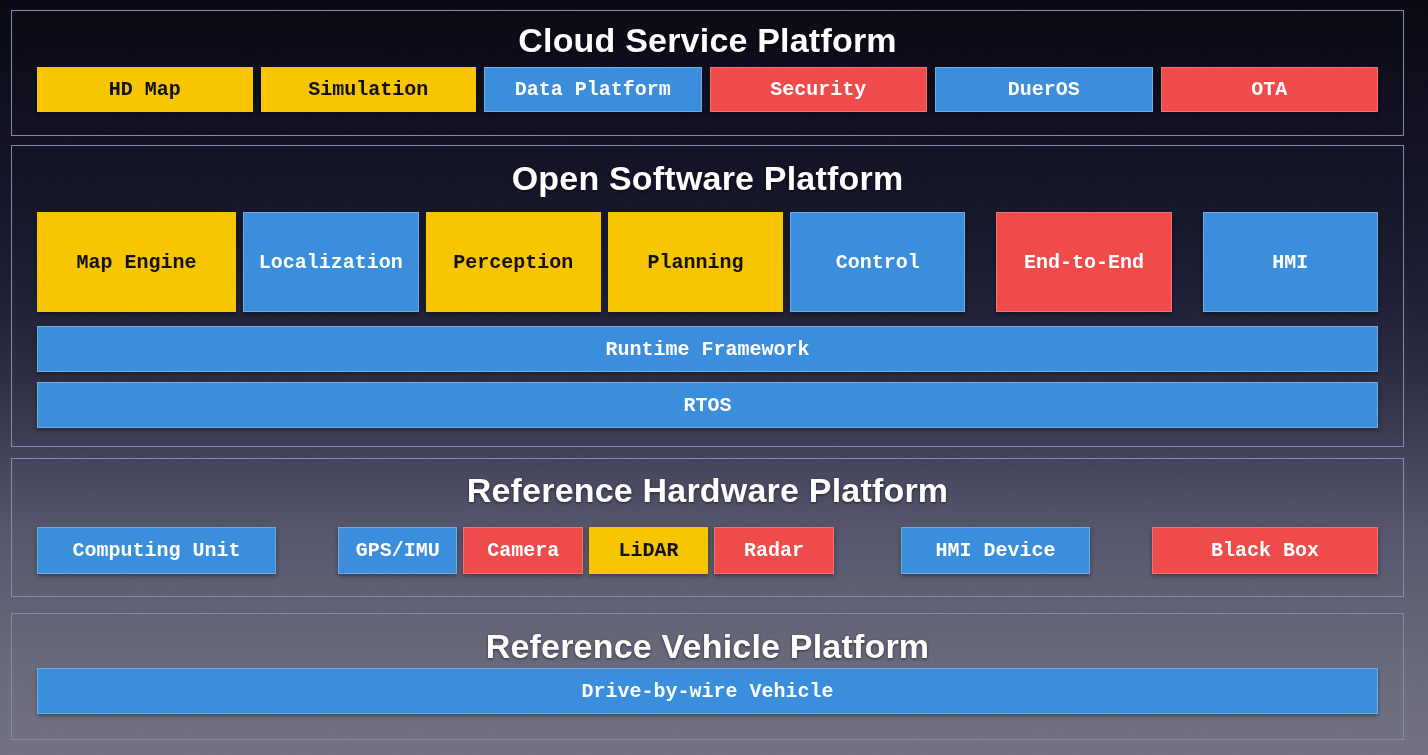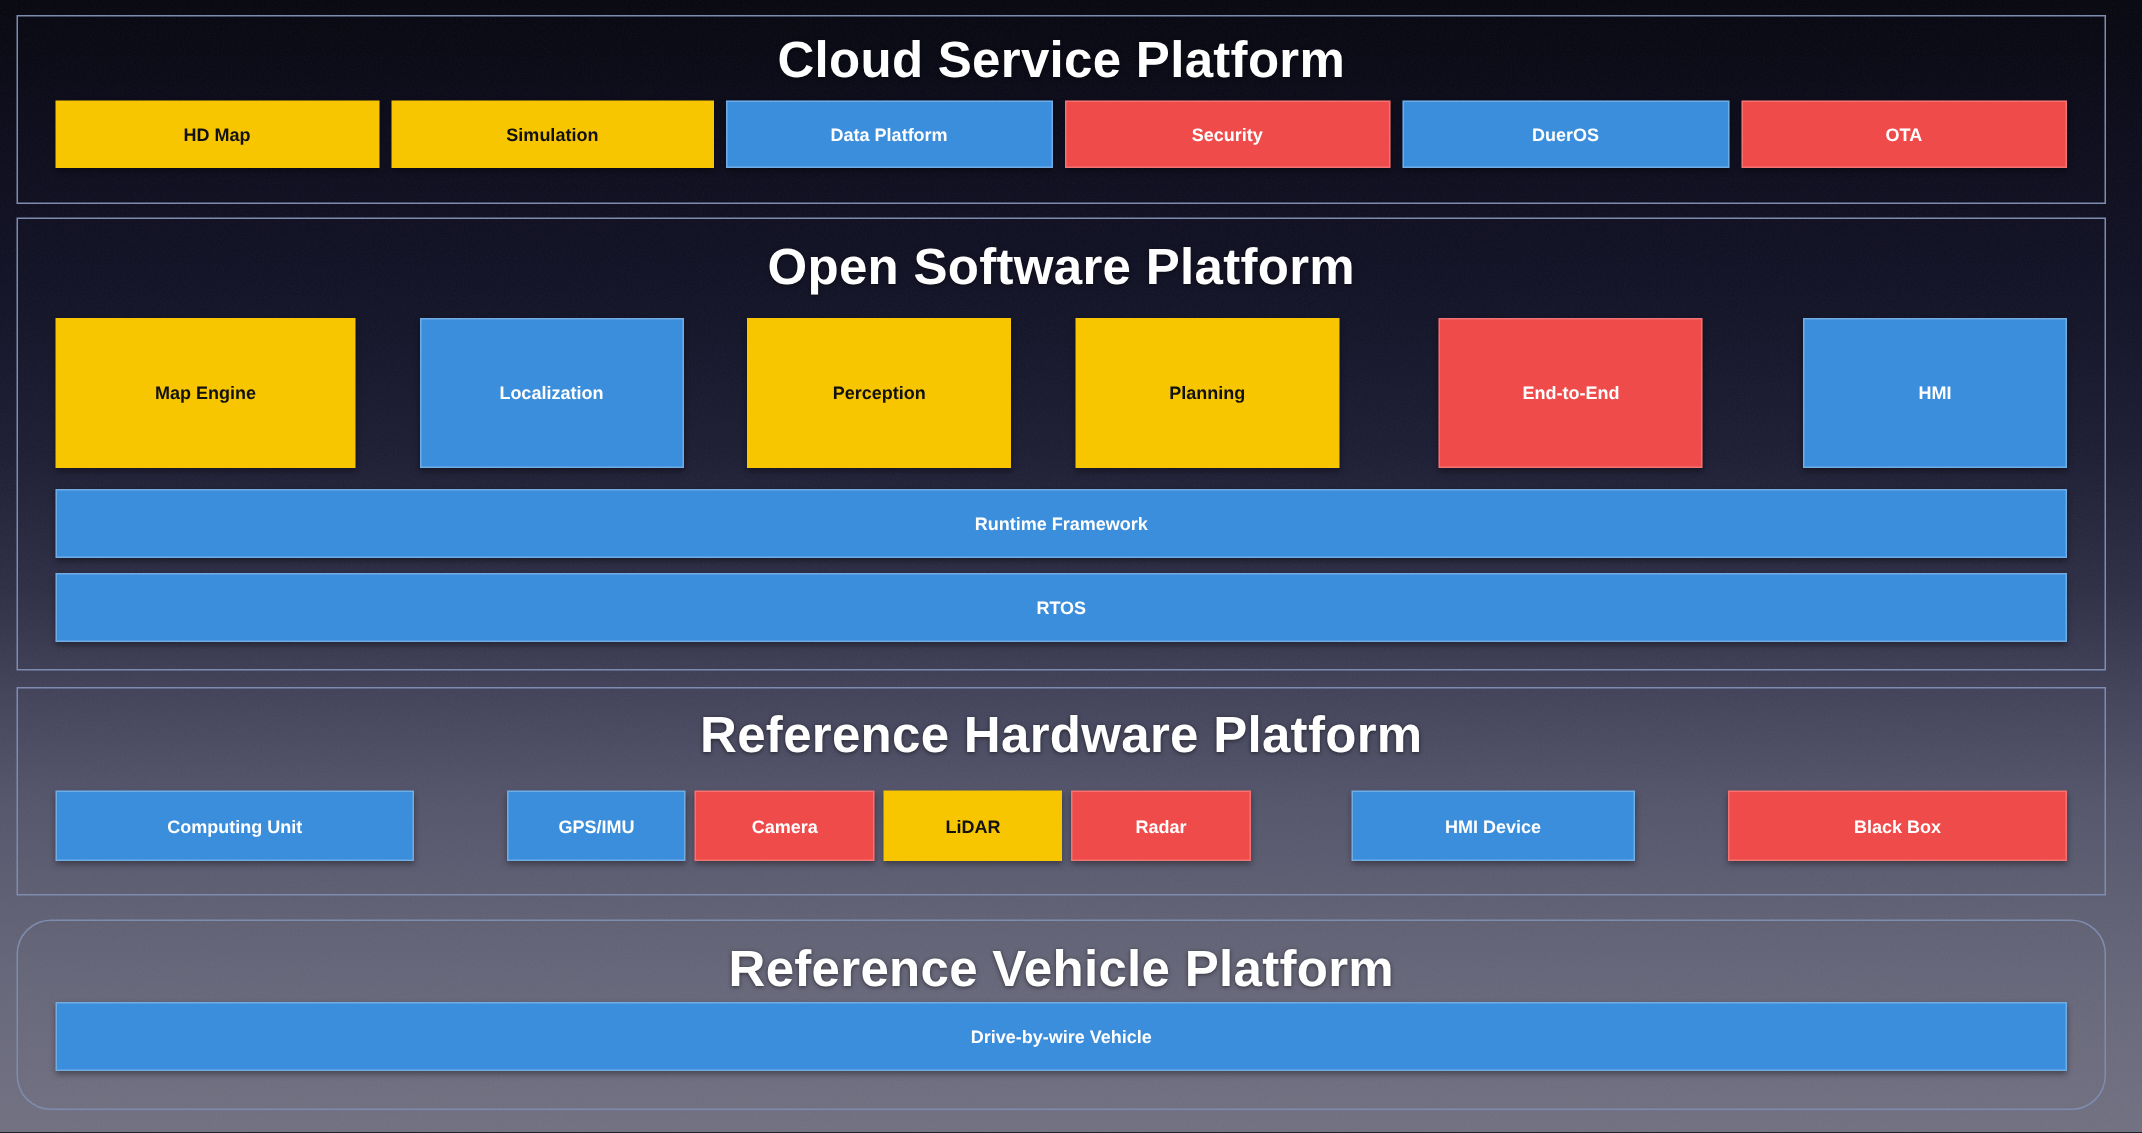--- a/index.html
+++ b/index.html
@@ -26,36 +26,37 @@
     text-align: center;
     color: var(--title_text, #fff);
     font-size: 34px;
     font-weight: bold;
     letter-spacing: 0.2px;
     text-shadow: 0 1px 3px rgba(0,0,0,0.55);
   }
   #s1 { top: 10px;  height: 126px; }
   #s2 { top: 145px; height: 302px; }
   #s3 { top: 458px; height: 139px; }
-  #s4 { top: 613px; height: 127px; border-radius: 23px; }
+  #s4 { top: 613px; height: 127px; }
   #s1 .section-title { padding-top: 10px; }
   #s2 .section-title { padding-top: 13px; }
   #s3 .section-title { padding-top: 12px; }
   #s4 .section-title { padding-top: 13px; }
 
   .row { position: absolute; left: 25px; right: 25px; display: flex; }
   .box, .bar {
     display: flex;
     align-items: center;
     justify-content: center;
-    font-size: 12px;
+    font-size: 20px;
     font-weight: bold;
     box-sizing: border-box;
     box-shadow: 0 2px 4px rgba(0,0,0,0.38);
     white-space: nowrap;
+    font-family: Liberation Mono, monospace;
   }
   .yellow { background: var(--yellow, #f7c600); color: #111; }
   .blue   { background: var(--blue, #3b8edb);   color: #fff; border: 1px solid rgba(255,255,255,0.28); }
   .red    { background: var(--red, #f04b4b);    color: #fff; border: 1px solid rgba(255,255,255,0.22); }
 
   
   #s1 .row { top: 56px; height: 45px; gap: 8px; }
   #s1 .box { flex: 1; }
 
   
@@ -105,20 +106,21 @@
     </div>
   </div>
 
   <div class="section" id="s2">
     <div class="section-title">Open Software Platform</div>
     <div class="row">
       <div class="box yellow">Map Engine</div>
       <div class="box blue">Localization</div>
       <div class="box yellow">Perception</div>
       <div class="box yellow">Planning</div>
+      <div class="box blue">Control</div>
       <div class="box wide-gap red">End-to-End</div>
       <div class="box wide-gap blue">HMI</div>
     </div>
     <div class="bar fullbar blue" id="bar-runtime">Runtime Framework</div>
     <div class="bar fullbar blue" id="bar-rtos">RTOS</div>
   </div>
 
   <div class="section" id="s3">
     <div class="section-title">Reference Hardware Platform</div>
     <div class="row">

